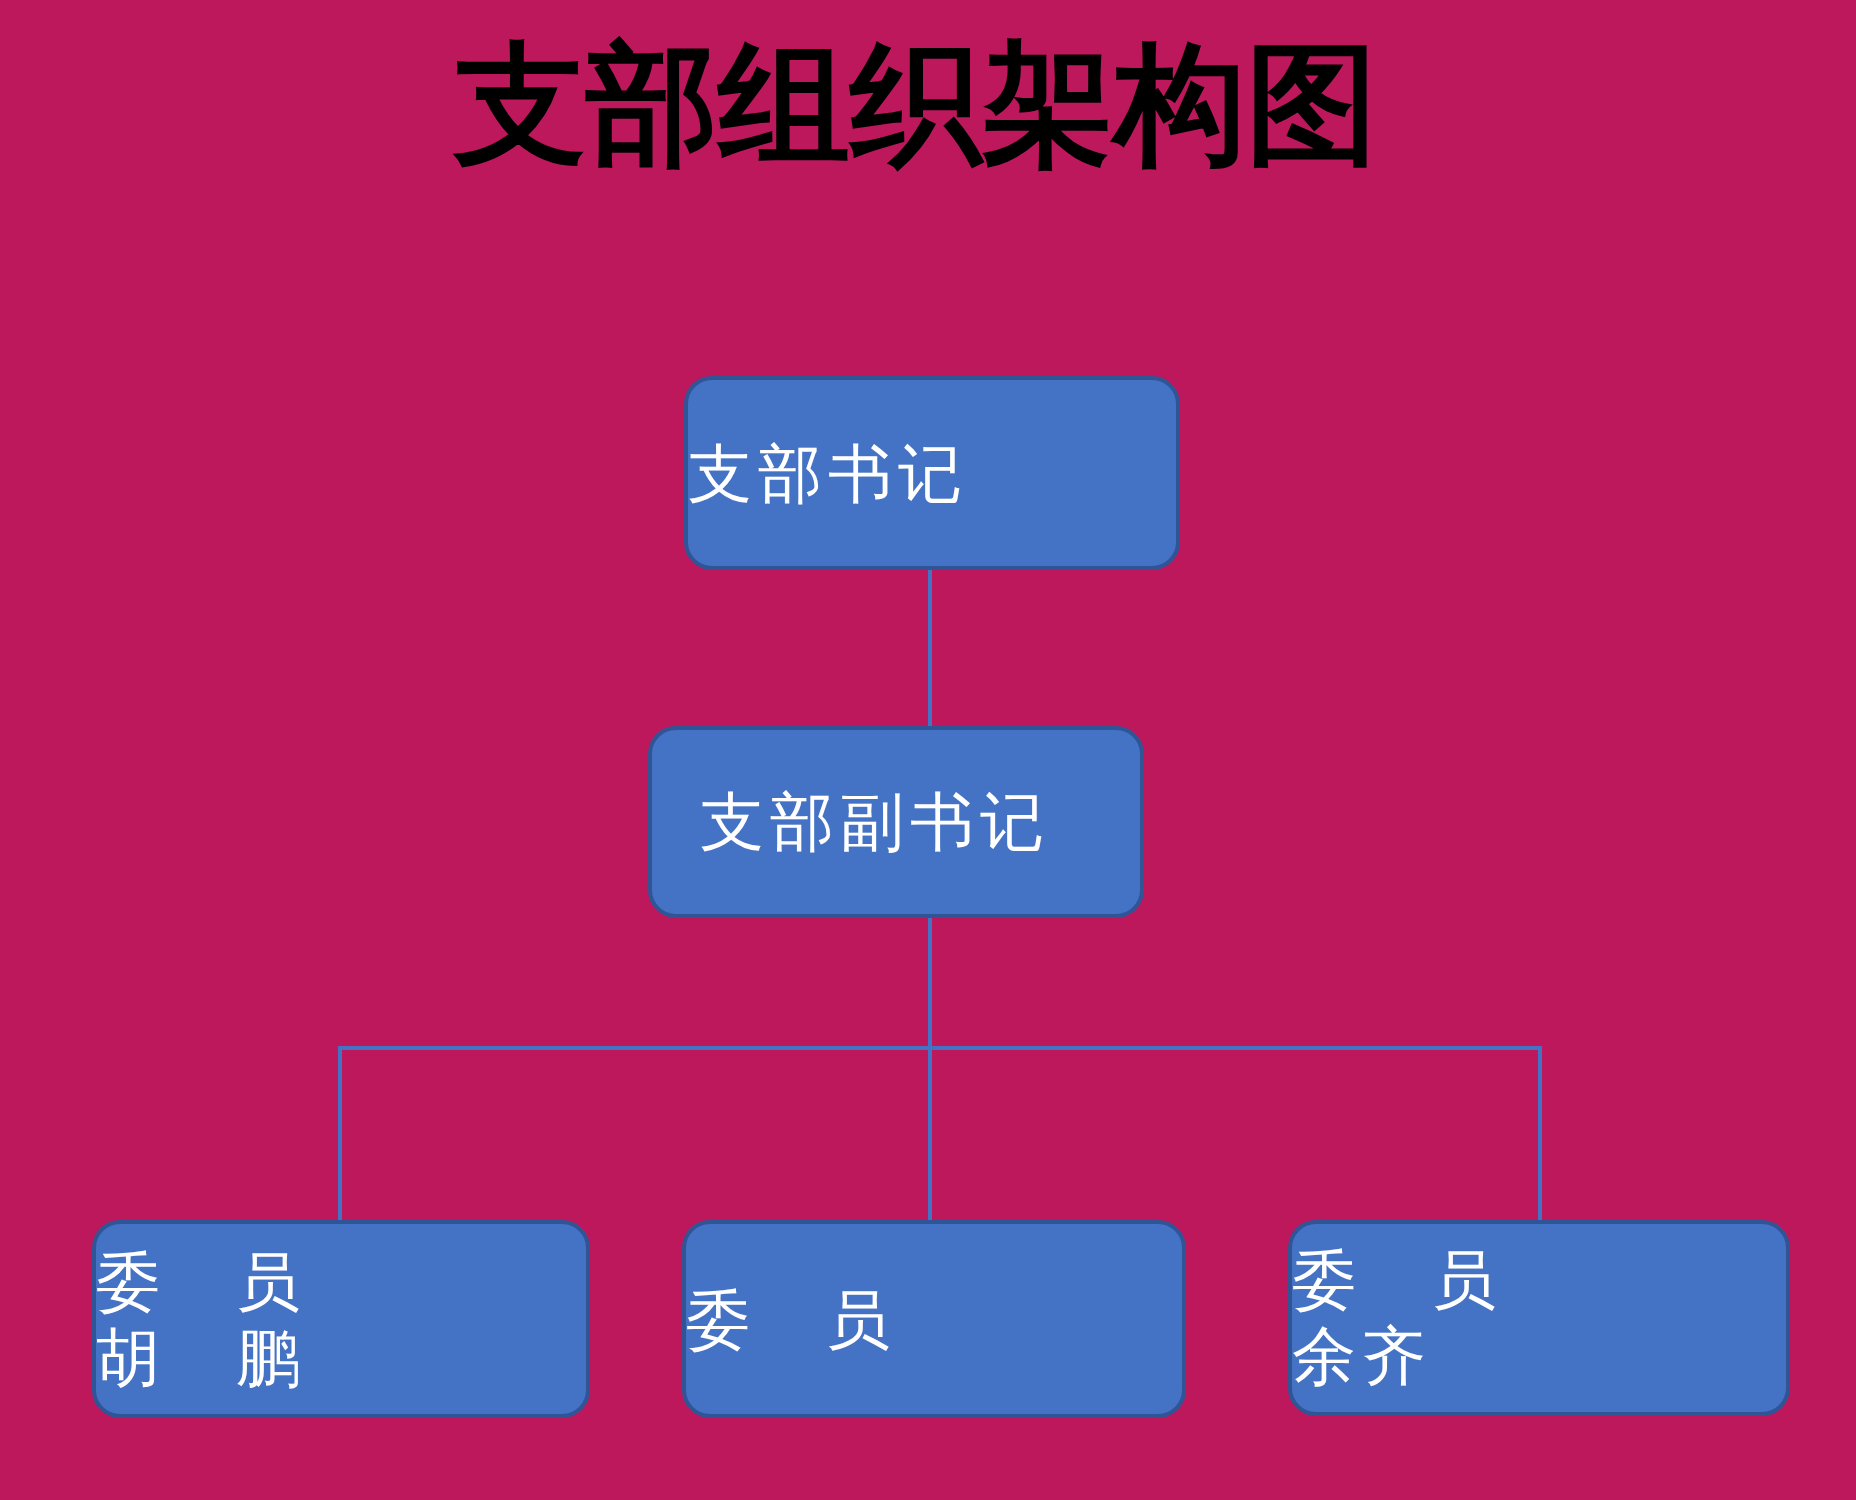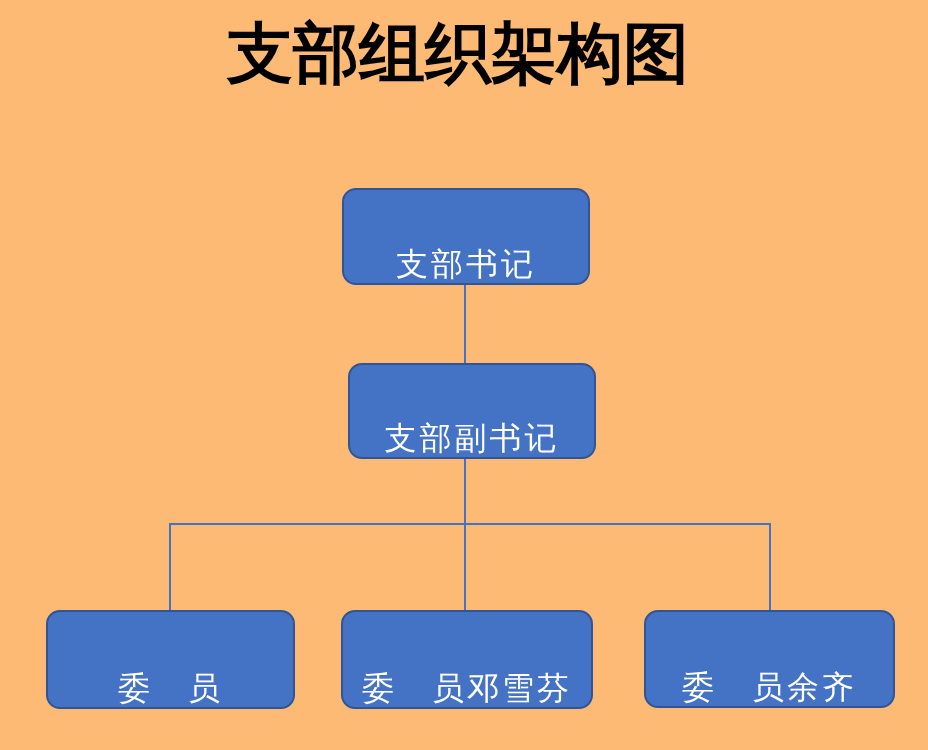--- a/index.html
+++ b/index.html
@@ -4,21 +4,21 @@
 <style>
   html, body {
     margin: 0;
     padding: 0;
     background: #FFFFFF;
   }
   #stage {
     position: relative;
     width: 928px;
     height: 750px;
-    background: #fdba74;
+    background: #be185d;
     overflow: hidden;
     font-family: "Liberation Serif", "DejaVu Serif", serif;
   }
   
   #chart-title {
     position: absolute;
     left: 0;
     right: 12px;
     top: 14px;
     text-align: center;
@@ -31,32 +31,32 @@
   }
   
   .node {
     position: absolute;
     box-sizing: border-box;
     background: #4472C4;
     border: 2px solid #2F5597;
     border-radius: 14px;
     color: #FFFFFF;
     display: flex;
-    flex-direction: row;
-    align-items: flex-end;
+    flex-direction: column;
+    align-items: flex-start;
     justify-content: center;
     text-align: center;
     font-size: 32px;
     line-height: 38px;
     letter-spacing: 3px;
     white-space: nowrap;
   }
   .node .line { display: block; }
   #node-secretary { left: 342px; top: 188px; width: 248px; height: 97px; }
-  #node-deputy    { left: 348px; top: 363px; width: 248px; height: 96px; }
+  #node-deputy    { left: 324px; top: 363px; width: 248px; height: 96px; padding-left: 24px; }
   #node-member-1  { left:  46px; top: 610px; width: 249px; height: 99px; }
   #node-member-2  { left: 341px; top: 610px; width: 252px; height: 99px; }
   #node-member-3  { left: 644px; top: 610px; width: 251px; height: 98px; }
   
   .conn {
     position: absolute;
     background: #4472C4;
   }
   #conn-top-to-deputy      { left: 464px; top: 285px; width: 2px;   height: 78px;  }
   #conn-deputy-down        { left: 464px; top: 459px; width: 2px;   height: 151px; }
@@ -80,25 +80,25 @@
   <div class="node" id="node-secretary">
     <span class="line">支部书记</span>
   </div>
 
   <div class="node" id="node-deputy">
     <span class="line">支部副书记</span>
   </div>
 
   <div class="node" id="node-member-1">
     <span class="line">委　员</span>
+    <span class="line">胡　鹏</span>
   </div>
 
   <div class="node" id="node-member-2">
     <span class="line">委　员</span>
-    <span class="line">邓雪芬</span>
   </div>
 
   <div class="node" id="node-member-3">
     <span class="line">委　员</span>
     <span class="line">余齐</span>
   </div>
 
 </div>
 
 </body></html>

